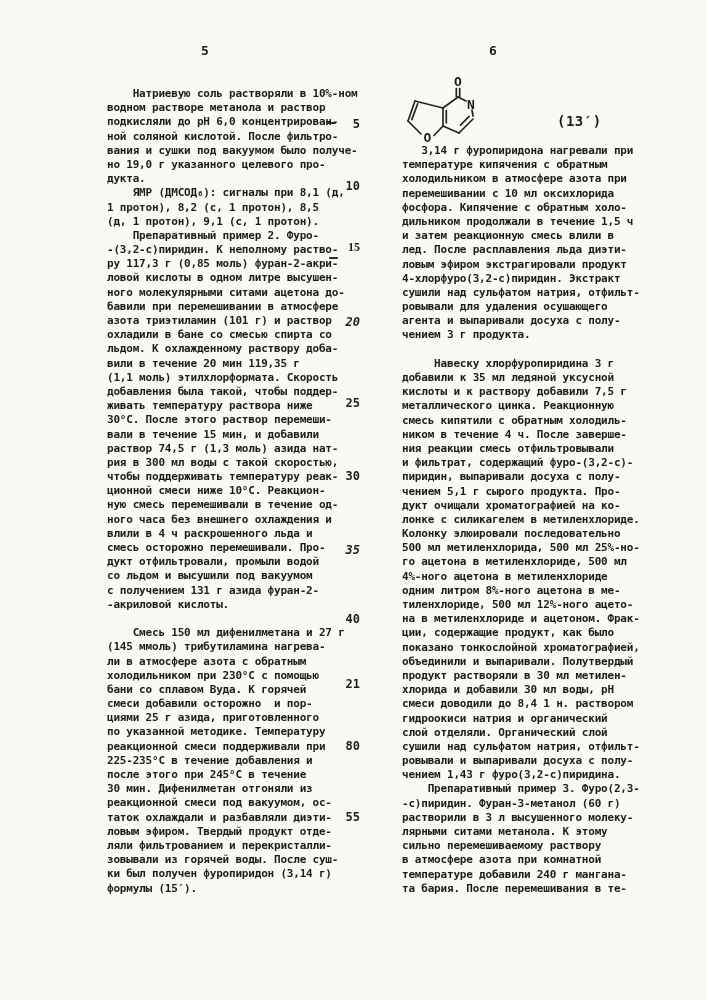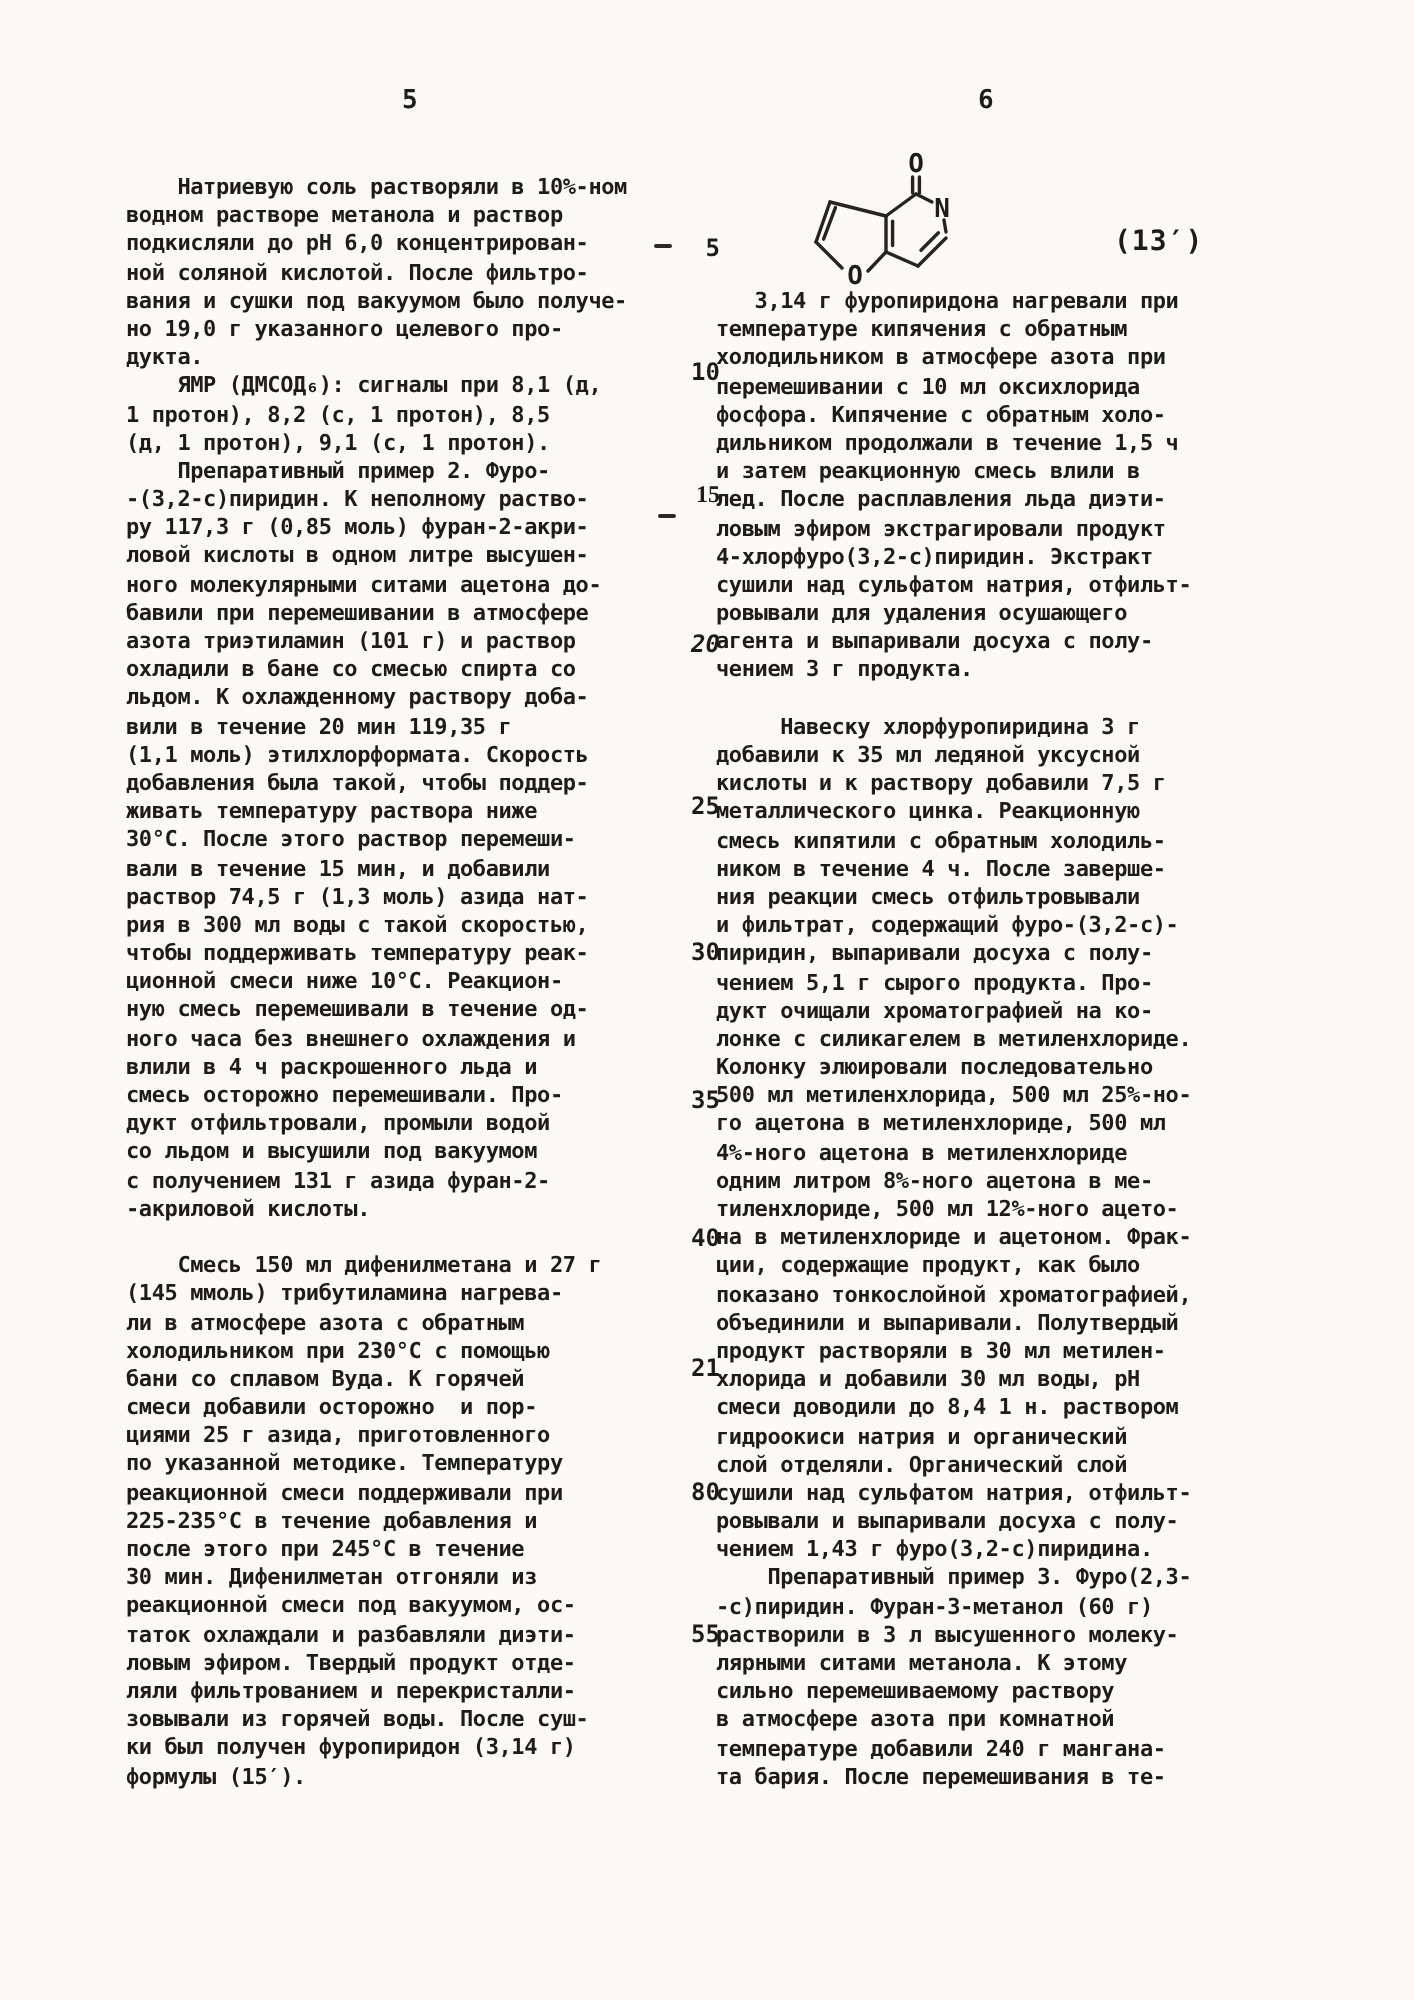--- a/index.html
+++ b/index.html
@@ -23,20 +23,21 @@
     font-size:13.5px;font-weight:normal;letter-spacing:1px;
   }
   
   .col{
     position:absolute;
     font-size:11px;
     font-weight:bold;
     line-height:14.2px;
     letter-spacing:-0.2px;
     white-space:pre;
+    margin-left:44px;
   }
   .col .t-line{height:14.2px;}
   #left-col{left:63px;top:87px;width:275px;}
   #right-col{left:358px;top:144px;width:300px;}
   
   .gutter{
     position:absolute;left:336px;top:0;width:24px;height:1000px;
   }
   .gutter .g-num{
     position:absolute;right:0;
@@ -105,21 +106,21 @@
 
   <div id="right-col" class="col"><div class="t-line">   3,14 г фуропиридона нагревали при</div><div class="t-line">температуре кипячения с обратным</div><div class="t-line">холодильником в атмосфере азота при</div><div class="t-line">перемешивании с 10 мл оксихлорида</div><div class="t-line">фосфора. Кипячение с обратным холо-</div><div class="t-line">дильником продолжали в течение 1,5 ч</div><div class="t-line">и затем реакционную смесь влили в</div><div class="t-line">лед. После расплавления льда диэти-</div><div class="t-line">ловым эфиром экстрагировали продукт</div><div class="t-line">4-хлорфуро(3,2-с)пиридин. Экстракт</div><div class="t-line">сушили над сульфатом натрия, отфильт-</div><div class="t-line">ровывали для удаления осушающего</div><div class="t-line">агента и выпаривали досуха с полу-</div><div class="t-line">чением 3 г продукта.</div><div class="t-line">&nbsp;</div><div class="t-line">     Навеску хлорфуропиридина 3 г</div><div class="t-line">добавили к 35 мл ледяной уксусной</div><div class="t-line">кислоты и к раствору добавили 7,5 г</div><div class="t-line">металлического цинка. Реакционную</div><div class="t-line">смесь кипятили с обратным холодиль-</div><div class="t-line">ником в течение 4 ч. После заверше-</div><div class="t-line">ния реакции смесь отфильтровывали</div><div class="t-line">и фильтрат, содержащий фуро-(3,2-с)-</div><div class="t-line">пиридин, выпаривали досуха с полу-</div><div class="t-line">чением 5,1 г сырого продукта. Про-</div><div class="t-line">дукт очищали хроматографией на ко-</div><div class="t-line">лонке с силикагелем в метиленхлориде.</div><div class="t-line">Колонку элюировали последовательно</div><div class="t-line">500 мл метиленхлорида, 500 мл 25%-но-</div><div class="t-line">го ацетона в метиленхлориде, 500 мл</div><div class="t-line">4%-ного ацетона в метиленхлориде</div><div class="t-line">одним литром 8%-ного ацетона в ме-</div><div class="t-line">тиленхлориде, 500 мл 12%-ного ацето-</div><div class="t-line">на в метиленхлориде и ацетоном. Фрак-</div><div class="t-line">ции, содержащие продукт, как было</div><div class="t-line">показано тонкослойной хроматографией,</div><div class="t-line">объединили и выпаривали. Полутвердый</div><div class="t-line">продукт растворяли в 30 мл метилен-</div><div class="t-line">хлорида и добавили 30 мл воды, рН</div><div class="t-line">смеси доводили до 8,4 1 н. раствором</div><div class="t-line">гидроокиси натрия и органический</div><div class="t-line">слой отделяли. Органический слой</div><div class="t-line">сушили над сульфатом натрия, отфильт-</div><div class="t-line">ровывали и выпаривали досуха с полу-</div><div class="t-line">чением 1,43 г фуро(3,2-с)пиридина.</div><div class="t-line">    Препаративный пример 3. Фуро(2,3-</div><div class="t-line">-с)пиридин. Фуран-3-метанол (60 г)</div><div class="t-line">растворили в 3 л высушенного молеку-</div><div class="t-line">лярными ситами метанола. К этому</div><div class="t-line">сильно перемешиваемому раствору</div><div class="t-line">в атмосфере азота при комнатной</div><div class="t-line">температуре добавили 240 г мангана-</div><div class="t-line">та бария. После перемешивания в те-</div></div>
 
   <div class="gutter">
       <div class="g-num" style="top: 118px;">5</div>
       <div class="g-num" style="top: 180px;">10</div>
       <div class="g-num" style="top: 241px; font-family: Liberation Serif, serif;">15</div>
       <div class="g-num" style="top: 316px; font-style: italic;">20</div>
       <div class="g-num" style="top: 397px;">25</div>
       <div class="g-num" style="top: 470px;">30</div>
-      <div class="g-num" style="top: 544px;">35</div>
+      <div class="g-num" style="top: 544px; font-style: italic;">35</div>
       <div class="g-num" style="top: 613px;">40</div>
       <div class="g-num" style="top: 678px;">21</div>
       <div class="g-num" style="top: 740px;">80</div>
       <div class="g-num" style="top: 811px;">55</div>
     </div>
 
   <div class="tick" style="left:327px;top:122px;"></div>
   <div class="tick" style="left:329px;top:257px;"></div>
 
 </div>

